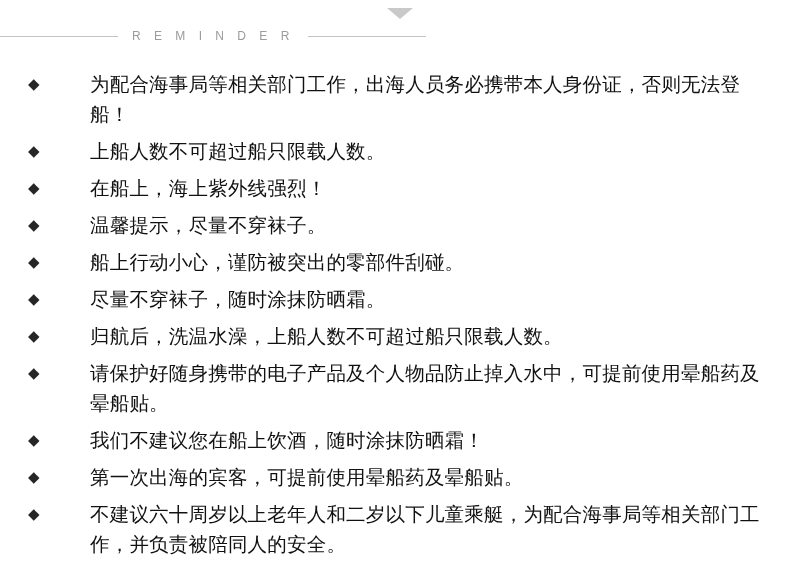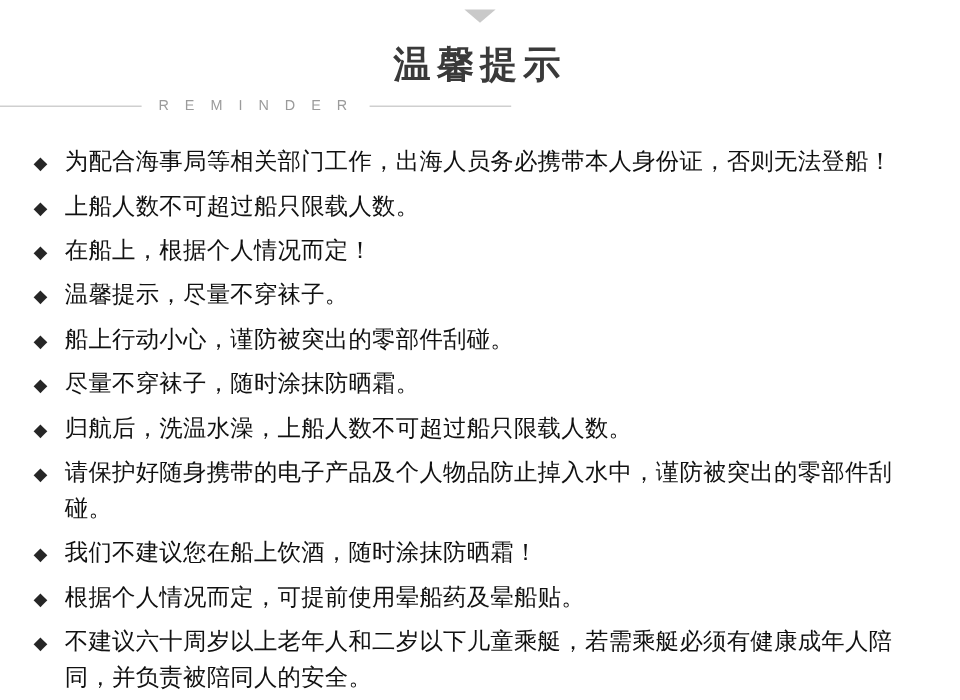--- a/index.html
+++ b/index.html
@@ -80,79 +80,79 @@
     color: #262626;
     text-align: left;
   }
   .item-text {
     flex: 1 1 auto;
     font-size: 19.5px;
     line-height: 30px;
     color: #111111;
     font-weight: 500;
     letter-spacing: 0.2px;
-    font-family: Liberation Serif, serif;
+    font-family: Liberation Sans, sans-serif;
+    margin-left: 36px;
   }
 </style>
 </head>
 <body>
 
 <div class="page">
 
   <div class="header">
     <div class="caret"></div>
-    <div class="title">温馨提示</div>
     <div class="subtitle-row">
       <div class="rule"></div>
       <div class="subtitle">R E M I N D E R</div>
       <div class="rule"></div>
     </div>
   </div>
 
   <div class="list">
     <div class="item">
       <span class="bullet">◆</span>
       <span class="item-text">为配合海事局等相关部门工作，出海人员务必携带本人身份证，否则无法登船！</span>
     </div>
     <div class="item">
       <span class="bullet">◆</span>
       <span class="item-text">上船人数不可超过船只限载人数。</span>
     </div>
     <div class="item">
       <span class="bullet">◆</span>
-      <span class="item-text">在船上，根据个人情况而定！</span>
+      <span class="item-text">在船上，海上紫外线强烈！</span>
     </div>
     <div class="item">
       <span class="bullet">◆</span>
       <span class="item-text">温馨提示，尽量不穿袜子。</span>
     </div>
     <div class="item">
       <span class="bullet">◆</span>
       <span class="item-text">船上行动小心，谨防被突出的零部件刮碰。</span>
     </div>
     <div class="item">
       <span class="bullet">◆</span>
       <span class="item-text">尽量不穿袜子，随时涂抹防晒霜。</span>
     </div>
     <div class="item">
       <span class="bullet">◆</span>
       <span class="item-text">归航后，洗温水澡，上船人数不可超过船只限载人数。</span>
     </div>
     <div class="item">
       <span class="bullet">◆</span>
-      <span class="item-text">请保护好随身携带的电子产品及个人物品防止掉入水中，谨防被突出的零部件刮碰。</span>
+      <span class="item-text">请保护好随身携带的电子产品及个人物品防止掉入水中，可提前使用晕船药及晕船贴。</span>
     </div>
     <div class="item">
       <span class="bullet">◆</span>
       <span class="item-text">我们不建议您在船上饮酒，随时涂抹防晒霜！</span>
     </div>
     <div class="item">
       <span class="bullet">◆</span>
-      <span class="item-text">根据个人情况而定，可提前使用晕船药及晕船贴。</span>
+      <span class="item-text">第一次出海的宾客，可提前使用晕船药及晕船贴。</span>
     </div>
     <div class="item">
       <span class="bullet">◆</span>
-      <span class="item-text">不建议六十周岁以上老年人和二岁以下儿童乘艇，若需乘艇必须有健康成年人陪同，并负责被陪同人的安全。</span>
+      <span class="item-text">不建议六十周岁以上老年人和二岁以下儿童乘艇，为配合海事局等相关部门工作，并负责被陪同人的安全。</span>
     </div>
 
   </div>
 
 </div>
 
 </body></html>

